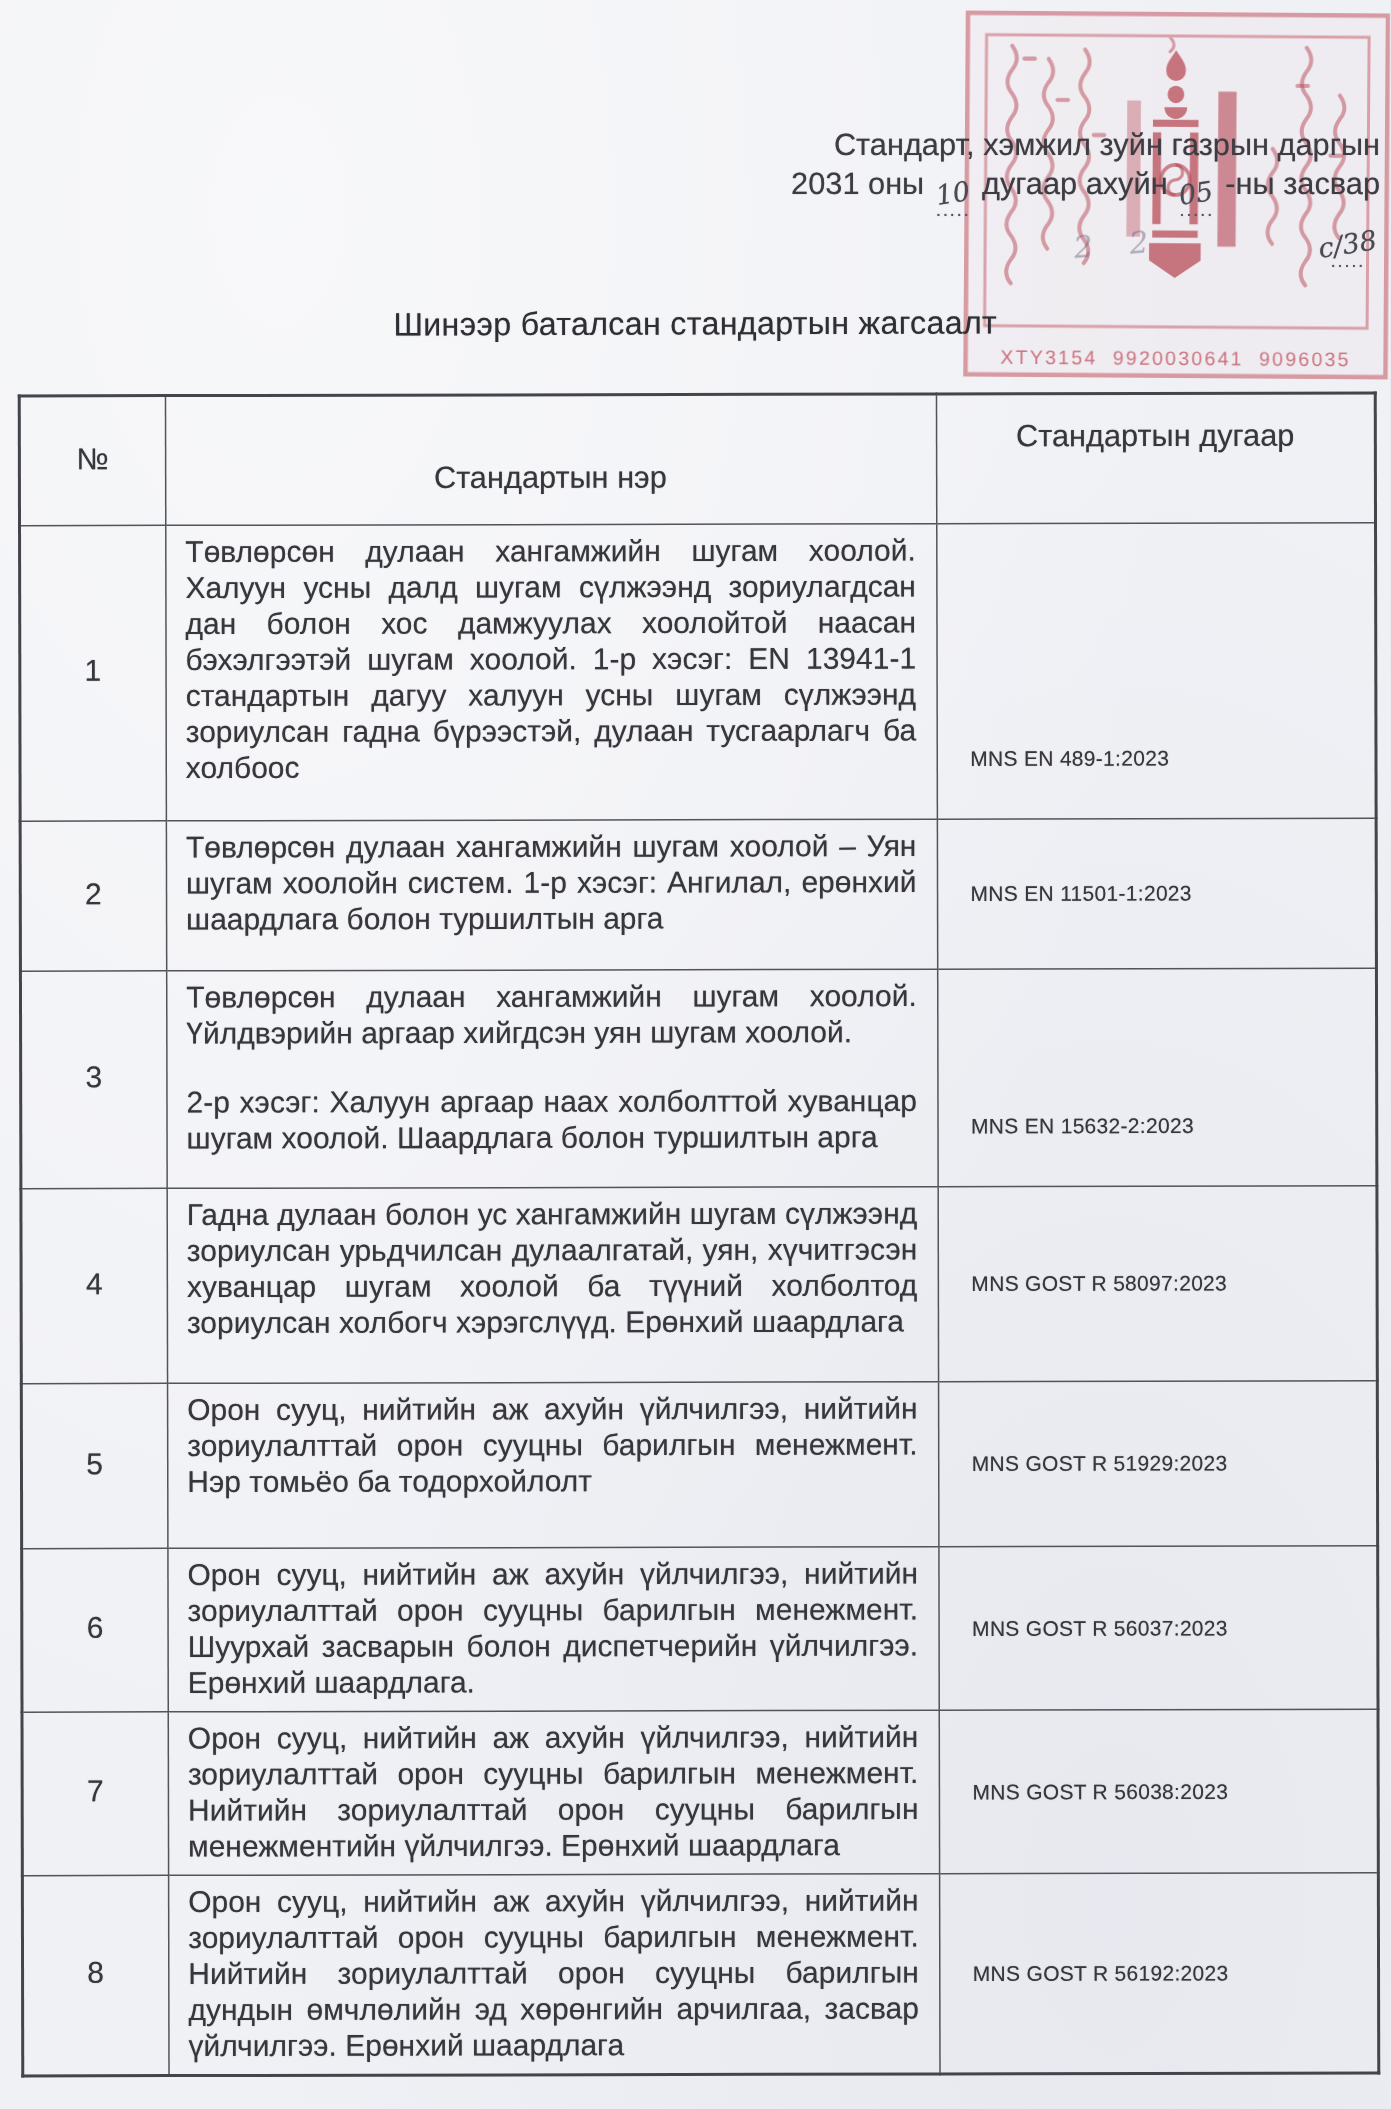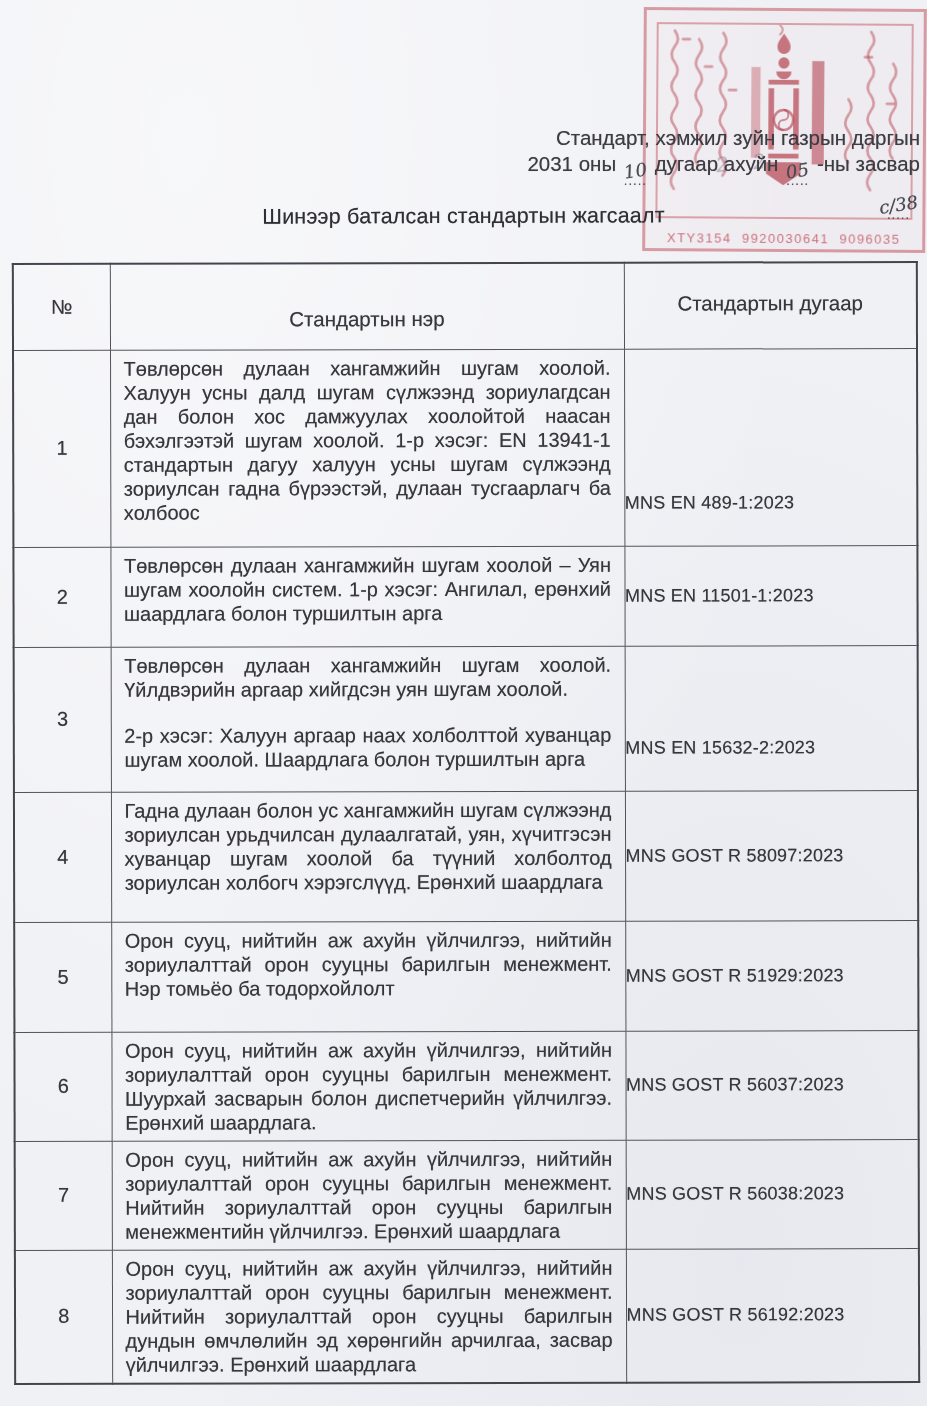--- a/index.html
+++ b/index.html
@@ -42,21 +42,21 @@
     font-size:20px; letter-spacing:9px;
     color:rgba(95,90,115,0.45);
     transform:rotate(-5deg);
   }
 
   
   .header-block{
     position:absolute; top:84px; right:7px; width:520px;
     text-align:right;
     font-size:20.5px; line-height:26px;
-    color:#3c3c42; z-index:2;margin-top:41px;
+    color:#3c3c42; z-index:2;
   }
   .hand-slot{
     display:inline-flex; flex-direction:column; align-items:center;
     justify-content:flex-end; vertical-align:-6px; margin:0 2px; height:30px;
   }
   .hand{
     font-family:"DejaVu Serif", serif; font-style:italic;
     font-size:18px; line-height:14px; color:#4a4a55;
     transform:rotate(-9deg); margin-bottom:-2px;
   }
@@ -81,31 +81,31 @@
   table.standards col.c-code{width:293px;}
   table.standards th, table.standards td{
     border:1.6px solid #53535c;
     font-weight:normal;
     color:#36363c;
   }
   table.standards{ border:2px solid #44444c; }
   tr.head-row{ height:86px; }
   th.h-no{ font-size:20px; text-align:center; vertical-align:middle; }
   th.h-name{ font-size:20.5px; text-align:center; vertical-align:bottom; padding-bottom:18px; }
-  th.h-code{ font-size:20.5px; text-align:center; vertical-align:top; padding-top:28px; }
+  th.h-code{ font-size:20.5px; text-align:center; vertical-align:top; padding-top:16px; }
   td.no-cell{ text-align:center; vertical-align:middle; font-size:20px; }
   td.name-cell{
     padding:6px 13px; font-size:20px; line-height:24px;
     text-align:justify; vertical-align:top;
   }
   td.name-cell p{ margin:0; }
   td.name-cell p + p{ margin-top:22px; }
   td.code-cell{
-    padding-left:0; padding-right:4px;
-    font-size:18px; letter-spacing:0.2px;
+    padding-left:22px; padding-right:4px;
+    font-size:14px; letter-spacing:0.2px;
     vertical-align:middle; text-align:left;
   }
   td.code-cell.va-low{ vertical-align:bottom; padding-bottom:32px; }
 </style>
 </head>
 <body>
 
 <div class="page">
 
   <div class="stamp">

